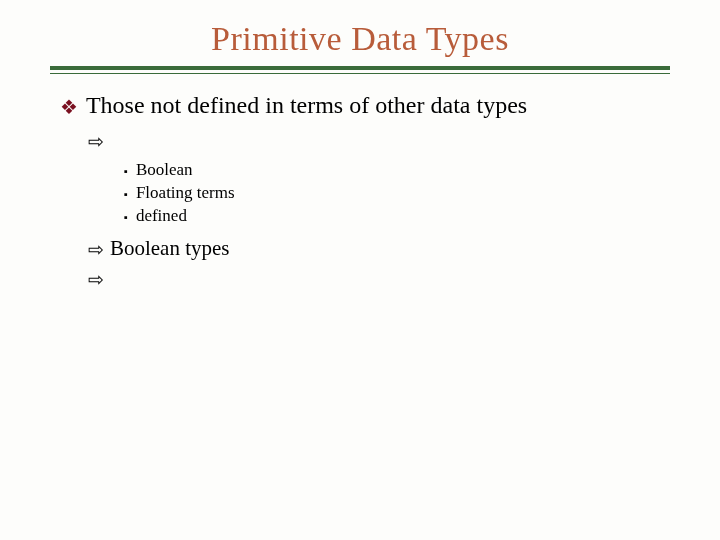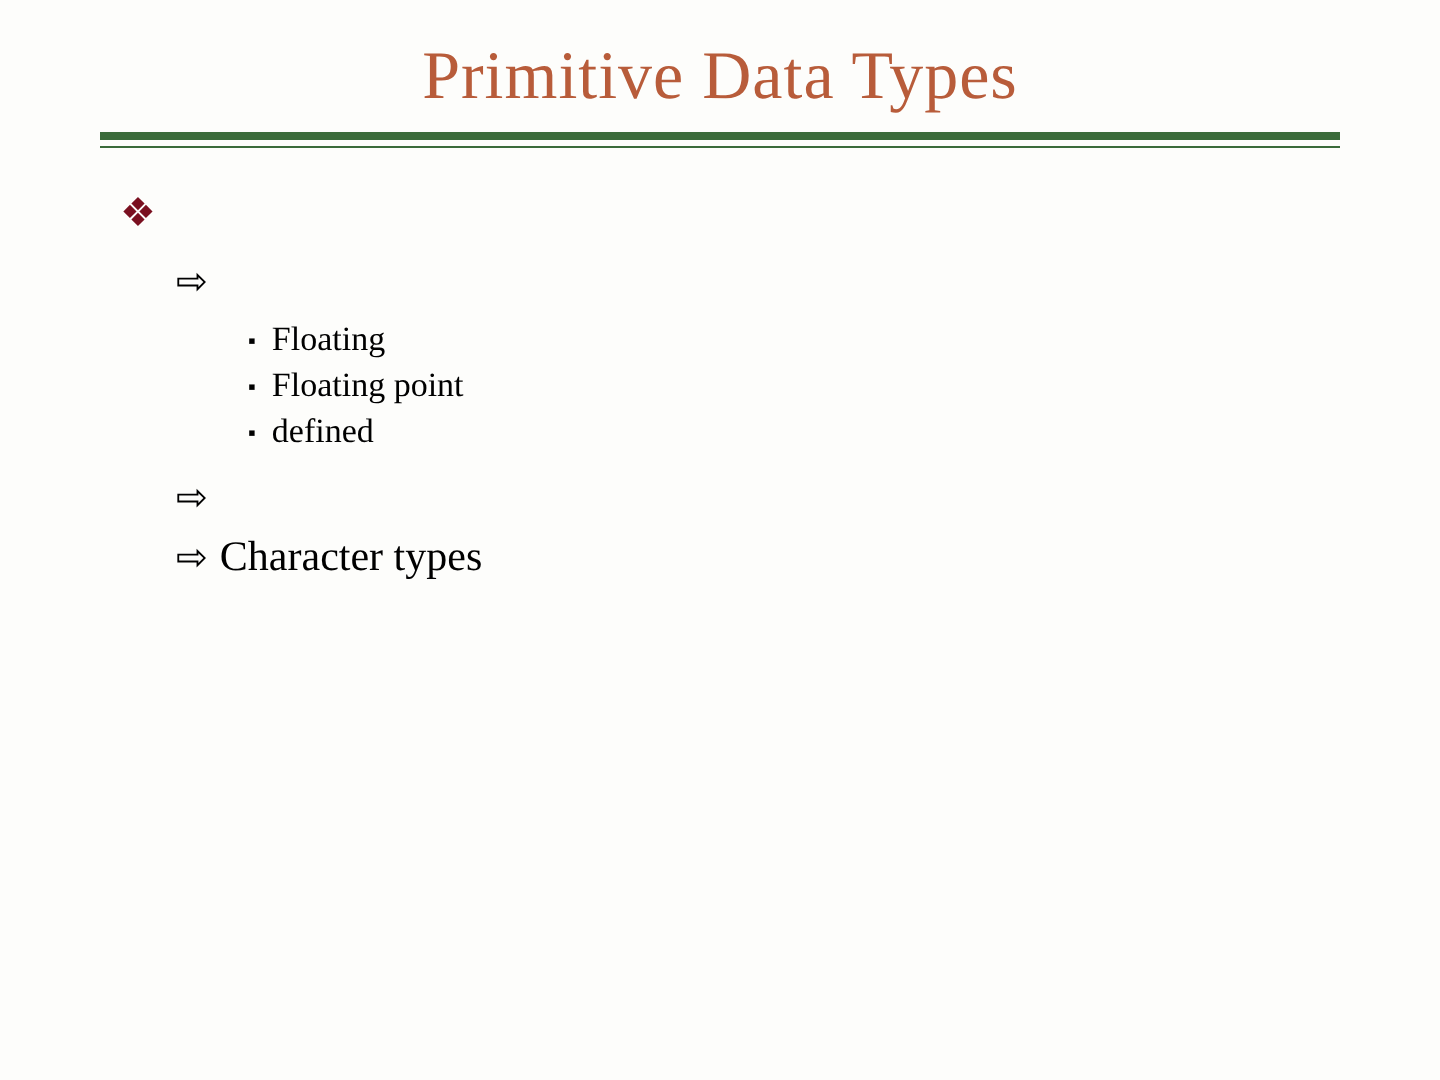--- a/index.html
+++ b/index.html
@@ -87,44 +87,45 @@
   <h1 class="title">Primitive Data Types</h1>
   <div class="rule-box">
     <div class="rule-top"></div>
     <div class="rule-bot"></div>
   </div>
 
   <div class="content">
 
     <div class="l1">
       <span class="bullet">❖</span>
+      <span>Those not defined in terms of other data types</span>
     </div>
 
     <div class="l2">
       <span class="bullet">⇨</span>
     </div>
 
     <div class="l3-group">
       <div class="l3">
         <span class="bullet">▪</span>
-        <span>Floating</span>
+        <span>Boolean</span>
       </div>
       <div class="l3">
         <span class="bullet">▪</span>
-        <span>Floating point</span>
+        <span>Floating terms</span>
       </div>
       <div class="l3">
         <span class="bullet">▪</span>
         <span>defined</span>
       </div>
     </div>
 
     <div class="l2">
       <span class="bullet">⇨</span>
+      <span>Boolean types</span>
     </div>
 
     <div class="l2">
       <span class="bullet">⇨</span>
-      <span>Character types</span>
     </div>
 
   </div>
 </div>
 
 </body></html>

